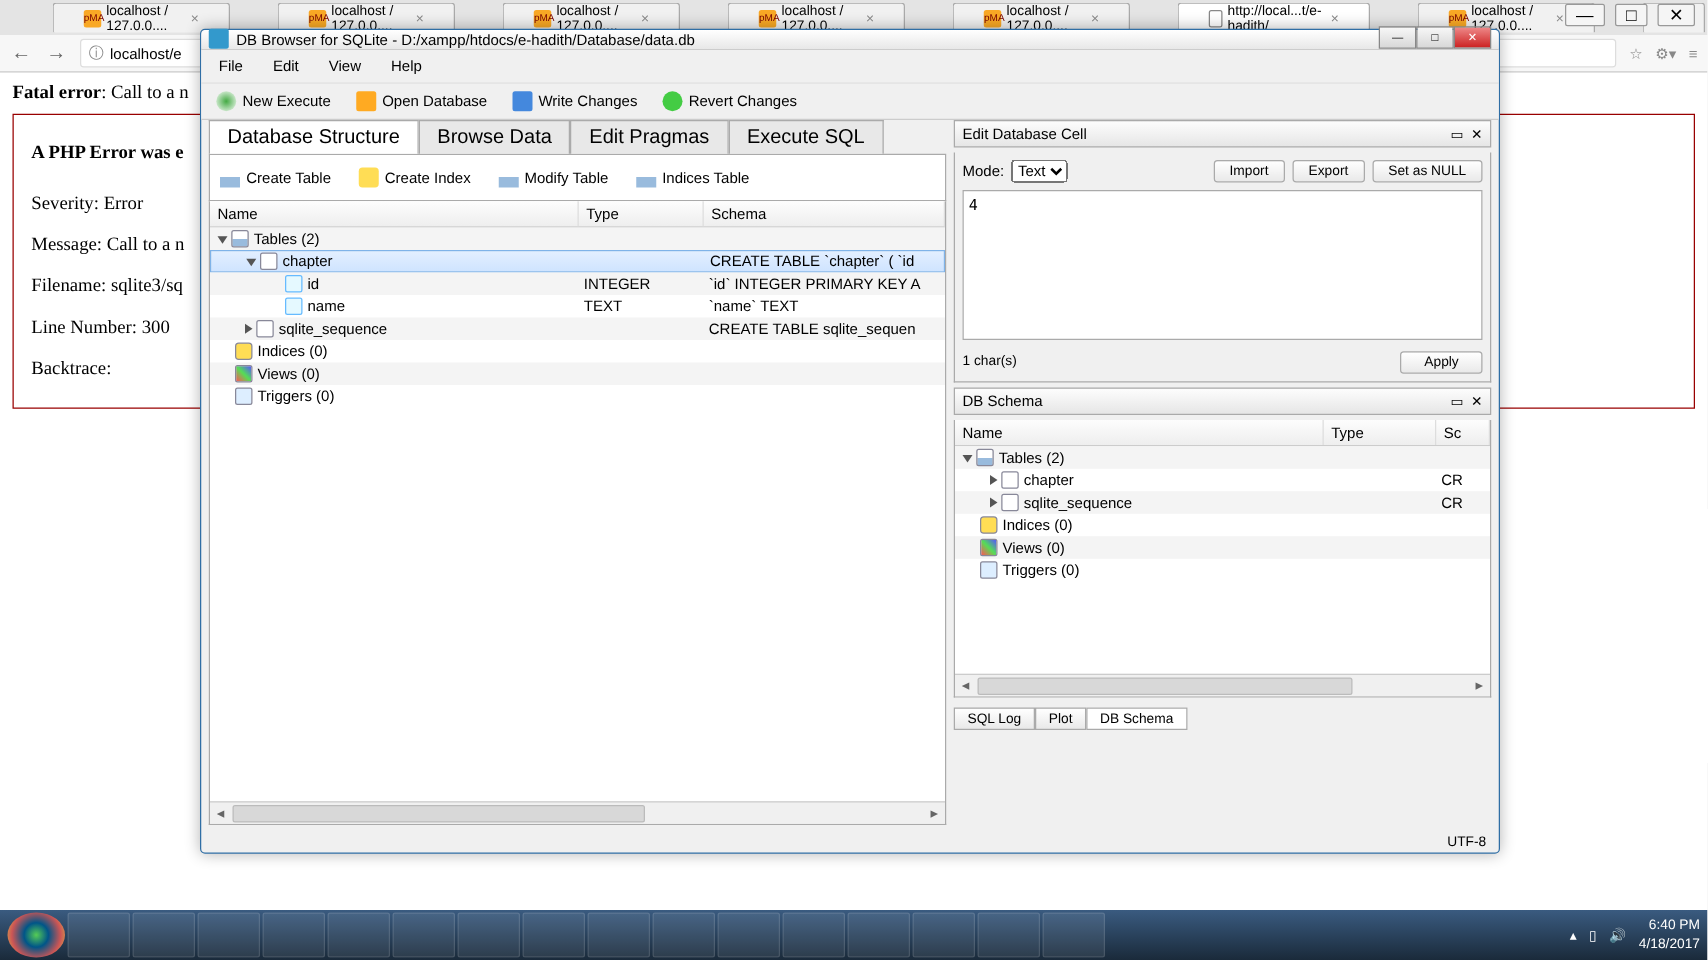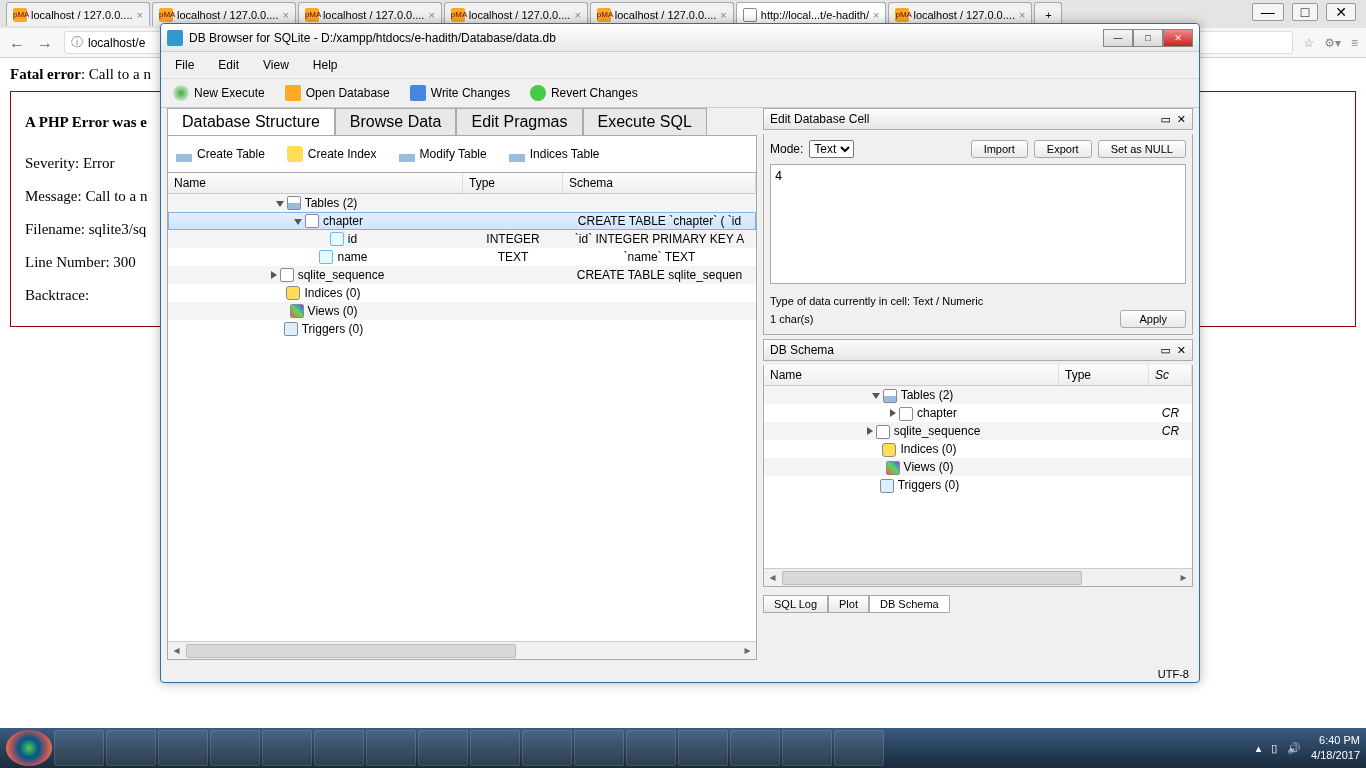--- a/index.html
+++ b/index.html
@@ -1,40 +1,40 @@
 <!DOCTYPE html>
 <html><head>
 <meta charset="utf-8">
 <style>
 * { box-sizing: border-box; margin: 0; padding: 0; }
 body { font-family: "Segoe UI", Tahoma, sans-serif; font-size: 12px; background: #fff; width: 1366px; height: 768px; overflow: hidden; position: relative; }
 
 
 .browser-tabs { display: flex; background: #e4e4e4; height: 28px; align-items: center; padding-left: 6px; }
-.btab { display: flex; align-items: center; gap: 4px; background: #f1f1f1; border: 1px solid #aaa; border-bottom: none; border-radius: 3px 3px 0 0; padding: 3px 6px; margin-right: 2px; font-size: 11px; max-width: 160px; height: 24px; position: relative; }
+.btab { display: flex; align-items: center; gap: 4px; background: #f1f1f1; border: 1px solid #aaa; border-bottom: none; border-radius: 3px 3px 0 0; padding: 3px 24px; margin-right: 2px; font-size: 11px; max-width: 160px; height: 24px; position: relative; margin-left: 36px; }
 .btab.active { background: #ffffff; }
 .btab .bclose { color: #888; }
 .favicon { width: 14px; height: 14px; background: #f9a825; border-radius: 2px; display: inline-block; font-size: 8px; color: #700; text-align: center; line-height: 14px; }
 .favicon.file { background: #fff; border: 1px solid #888; }
 .browser-nav { display: flex; align-items: center; background: #f7f7f7; border-bottom: 1px solid #ccc; height: 30px; padding: 0 8px; gap: 10px; }
 .navarrow { width: 18px; height: 18px; color: #666; font-size: 16px; text-align: center; }
 .addrbar { flex: 1; display: flex; align-items: center; border: 1px solid #ddd; border-radius: 3px; padding: 2px 6px; background: #fff; font-size: 12px; gap: 5px; }
 .winctrls-browser { position: absolute; top: 3px; right: 10px; display: flex; gap: 8px; font-size: 14px; }
 .winctrls-browser span { border: 1px solid #999; padding: 0 8px; background: #f5f5f5; border-radius: 2px; }
 
 
 .php-page { padding: 8px 10px; }
 .fatal { font-family: "Times New Roman", serif; font-size: 15px; }
 .fatal b { font-weight: bold; }
 .php-error-box { border: 1px solid #900; margin-top: 8px; padding: 14px; line-height: 2.2; font-family: "Times New Roman", serif; font-size: 15px; }
 .php-error-box h3 { font-weight: bold; font-size: 15px; margin-bottom: 8px; }
 
 
 .dbwin { position: absolute; top: 23px; left: 160px; width: 1040px; height: 660px; background: #f0f0f0; border: 1px solid #2f6ea5; border-radius: 4px; box-shadow: 0 0 12px rgba(0,0,0,0.3); display: flex; flex-direction: column; }
-.titlebar { background: linear-gradient(#fff, #e8e8e8); height: 28px; display: flex; align-items: center; padding: 0 6px; border-bottom: 1px solid #ccc; border-radius: 4px 4px 0 0; }
+.titlebar { background: linear-gradient(#fff, #e8e8e8); height: 16px; display: flex; align-items: flex-end; padding: 0 6px; border-bottom: 1px solid #ccc; border-radius: 4px 4px 0 0; }
 .titlebar .appicon { width: 16px; height: 16px; background: #39c; border-radius: 2px; margin-right: 6px; }
 .titlebar .title { flex: 1; font-size: 12px; }
 .winbtns { display: flex; gap: 0; }
 .winbtn { width: 30px; height: 18px; border: 1px solid #888; font-size: 9px; text-align: center; line-height: 16px; }
 .winbtn.min { background: linear-gradient(#f7f7f7,#d8d8d8); }
 .winbtn.max { background: linear-gradient(#f7f7f7,#d8d8d8); }
 .winbtn.close { background: linear-gradient(#e88,#c22); color: #fff; }
 .menubar { display: flex; gap: 16px; padding: 4px 10px; background: #f0f0f0; border-bottom: 1px solid #ddd; }
 .menubar span { padding: 2px 4px; }
 .toolbar { display: flex; gap: 20px; padding: 6px 12px; background: #f0f0f0; border-bottom: 1px solid #ccc; }
@@ -54,21 +54,21 @@
 .tabstrip .tab.active { background: #fff; }
 .tabtoolbar { display: flex; gap: 22px; padding: 10px 8px; background: #fff; border: 1px solid #aaa; border-top: none; }
 .tabtoolbar .tbtn .ticon { width: 16px; height: 16px; }
 
 .treeview { flex: 1; background: #fff; border: 1px solid #aaa; border-top: none; display: flex; flex-direction: column; }
 .treehead { display: flex; background: linear-gradient(#fdfdfd,#eee); border-bottom: 1px solid #ccc; }
 .treehead .col { padding: 3px 6px; border-right: 1px solid #ddd; font-size: 12px; }
 .col-name { width: 295px; }
 .col-type { width: 100px; }
 .col-schema { flex: 1; }
-.treebody { flex: 1; overflow: auto; text-align: center; }
+.treebody { flex: 1; overflow: auto; }
 .row { display: flex; align-items: center; height: 18px; }
 .row .c { padding: 1px 4px; overflow: hidden; white-space: nowrap; }
 .row.alt { background: #f4f4f4; }
 .row.selected { background: linear-gradient(#e3efff,#cfe4ff); border: 1px solid #7fb3e8; }
 .expander { display: inline-block; width: 0; height: 0; margin-right: 3px; }
 .expander.open { border-left: 4px solid transparent; border-right: 4px solid transparent; border-top: 6px solid #555; }
 .expander.closed { border-top: 4px solid transparent; border-bottom: 4px solid transparent; border-left: 6px solid #555; }
 .ticon2 { width: 14px; height: 14px; display: inline-block; margin-right: 4px; vertical-align: middle; border: 1px solid #889; border-radius: 2px; }
 .ic-table { background: linear-gradient(#fff 50%,#9bd 50%); }
 .ic-doc { background: #fff; }
@@ -92,21 +92,21 @@
 .cellbtns { display: flex; gap: 6px; margin-left: auto; }
 .cellbtns button { font-size: 11px; padding: 2px 12px; background: linear-gradient(#fff,#e9e9e9); border: 1px solid #aaa; border-radius: 3px; }
 .cellval { width: 100%; height: 120px; background: #fff; border: 1px solid #aaa; padding: 4px; font-size: 12px; resize: none; }
 .cellinfo { display: flex; margin-top: 6px; }
 .cellinfo .infotext { flex: 1; font-size: 11px; line-height: 1.6; }
 .cellinfo button { font-size: 11px; padding: 2px 18px; background: linear-gradient(#fff,#e9e9e9); border: 1px solid #aaa; border-radius: 3px; align-self: flex-end; }
 
 .schemabody { background: #fff; border: 1px solid #aaa; border-top: none; height: 222px; display: flex; flex-direction: column; }
 .col-name2 { width: 295px; }
 .col-type2 { width: 90px; }
-.col-schema2 { flex: 1; font-style: italic; }
+.col-schema2 { flex: 1; }
 
 .bottomtabs { display: flex; gap: 0; margin-top: 4px; }
 .bottomtabs .btab2 { border: 1px solid #aaa; padding: 2px 10px; font-size: 11px; background: linear-gradient(#fff,#e9e9e9); }
 .bottomtabs .btab2.active { background: #fff; }
 .statusbar { text-align: right; padding: 2px 10px; font-size: 11px; }
 
 
 .taskbar { position: absolute; bottom: 0; left: 0; right: 0; height: 40px; background: linear-gradient(#3a5b80,#1a2a3a); display: flex; align-items: center; padding: 0 6px; gap: 2px; }
 .startbtn { width: 46px; height: 36px; background: radial-gradient(circle at 50% 50%, #5c5, #058, #c55, #dc4); border-radius: 50%; }
 .taskitem { width: 50px; height: 36px; background: rgba(255,255,255,0.08); border: 1px solid rgba(255,255,255,0.12); border-radius: 2px; }
@@ -307,21 +307,20 @@
           <select><option>Text</option></select>
           <div class="cellbtns">
             <button>Import</button>
             <button>Export</button>
             <button>Set as NULL</button>
           </div>
         </div>
         <textarea class="cellval" style="">4</textarea>
         <div class="cellinfo">
           <div class="infotext">
-            <div>Type of data currently in cell: Text / Numeric</div>
             <div>1 char(s)</div>
           </div>
           <button>Apply</button>
         </div>
       </div>
 
       <div class="panelhdr">
         <span class="ptitle">DB Schema</span>
         <span class="picons">
             <span>▭</span>

